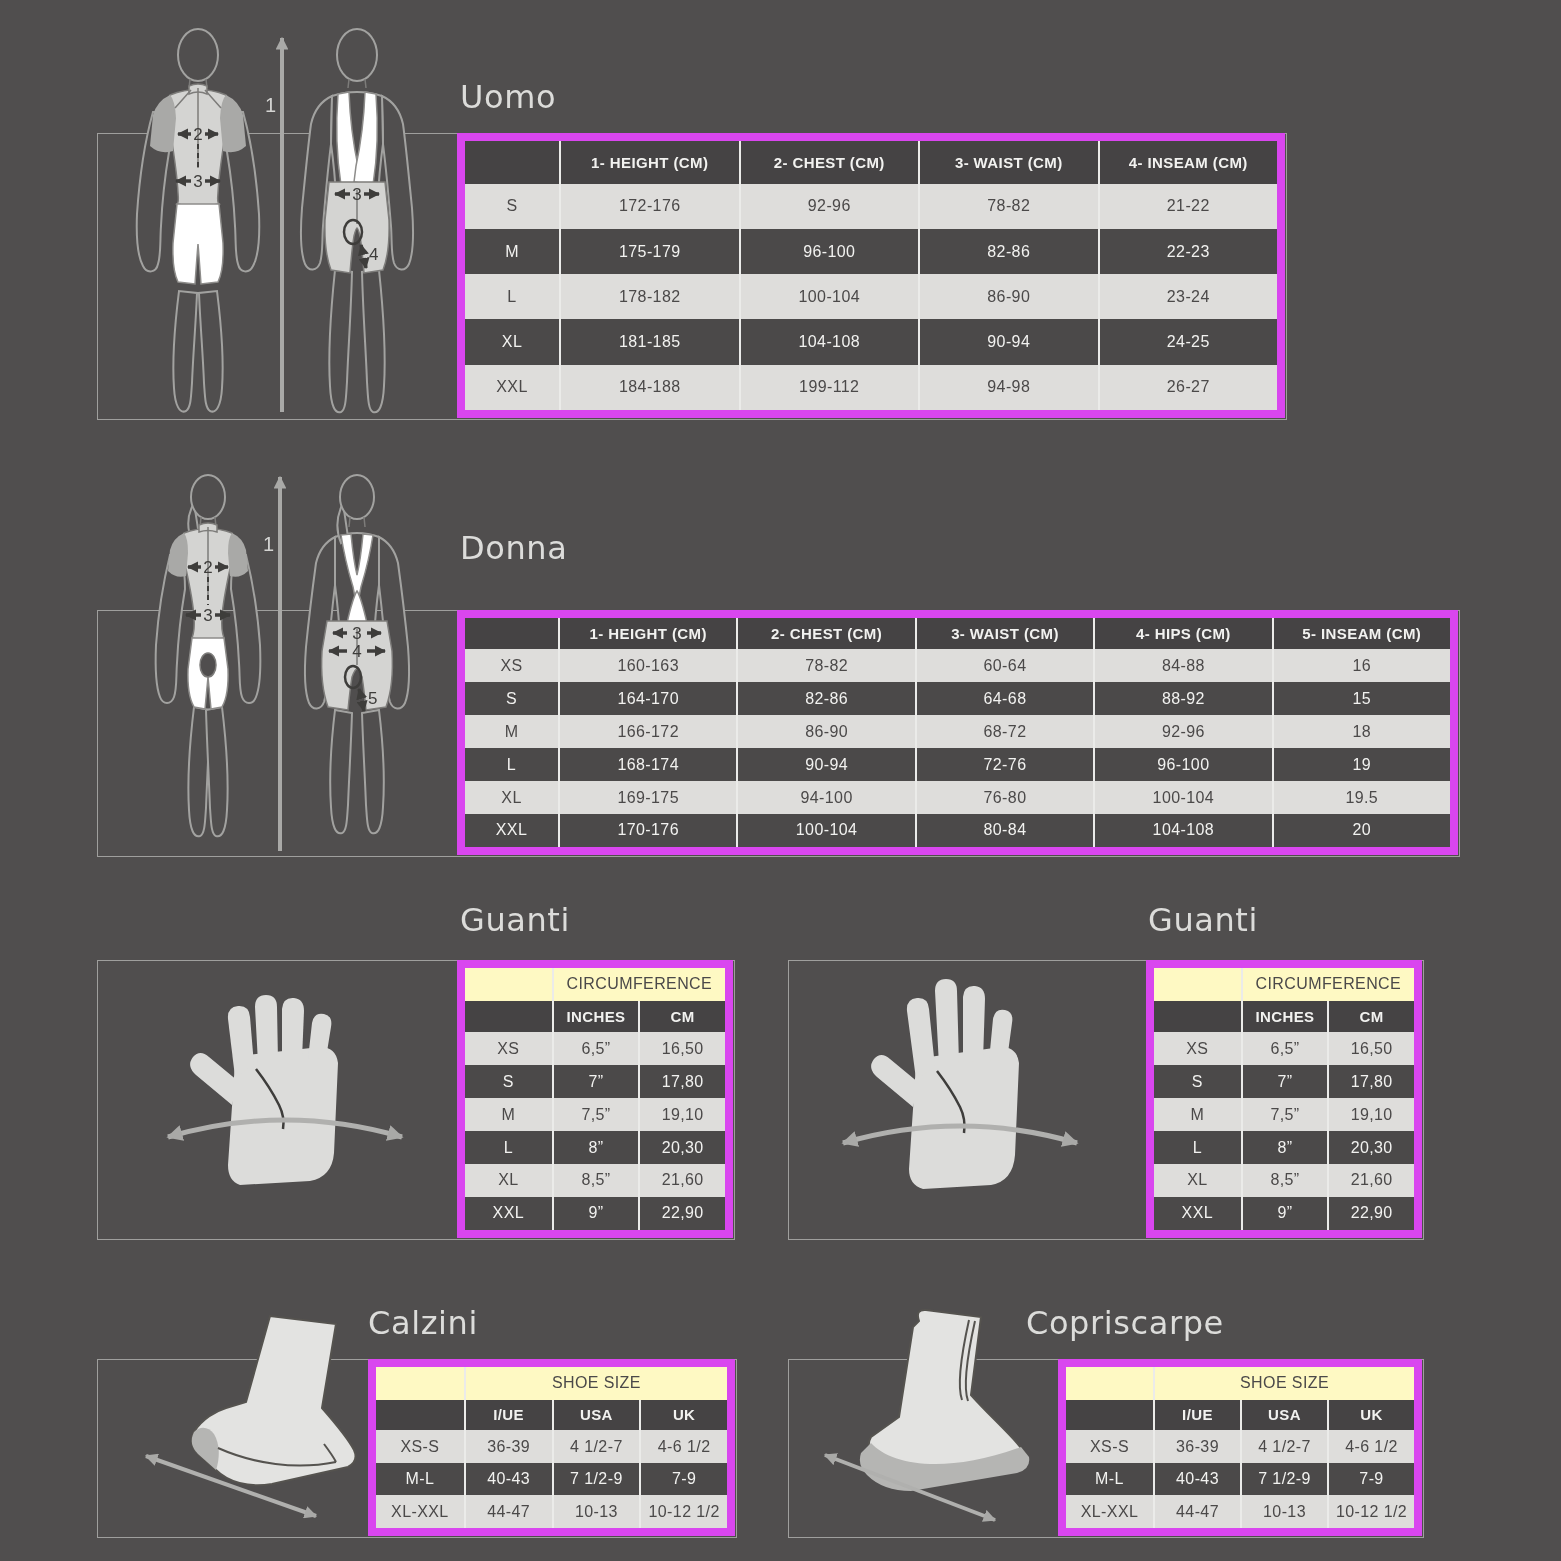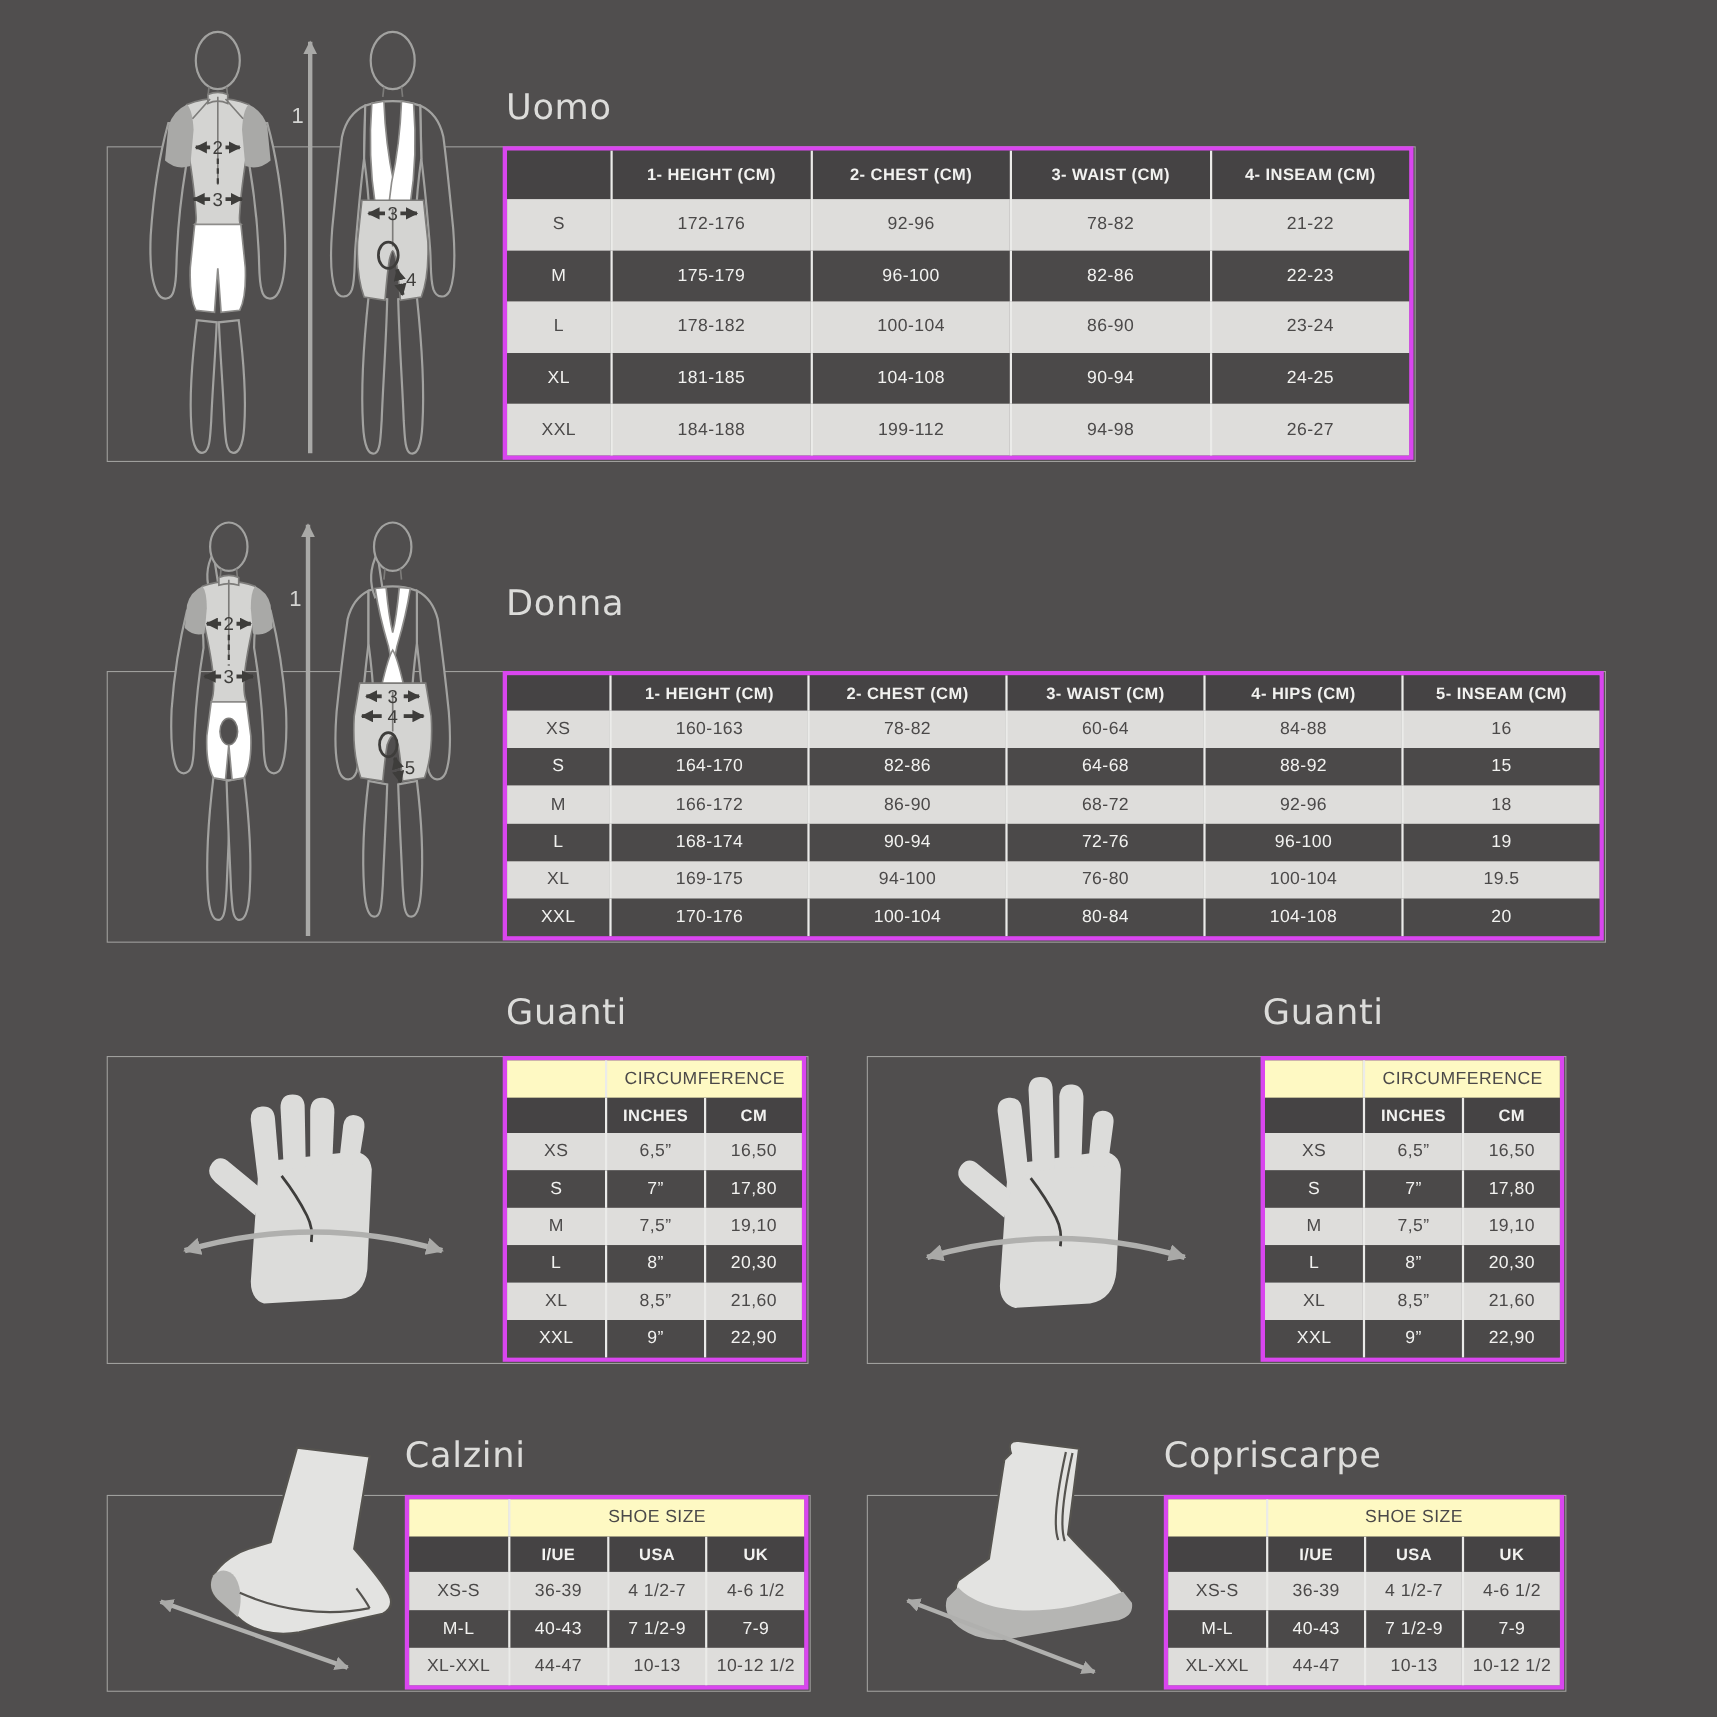--- a/index.html
+++ b/index.html
@@ -13,24 +13,24 @@
   .box-calzini{left:97px;top:1359px;width:638px;height:177px;}
   .box-copriscarpe{left:788px;top:1359px;width:634px;height:177px;}
 
   .section-title{position:absolute;z-index:4;color:#dcdcda;font-size:32px;letter-spacing:.6px;
                  font-family:"DejaVu Sans","Liberation Sans",sans-serif;line-height:1.1;}
   .t-uomo{left:460px;top:80px;}
   .t-donna{left:460px;top:531px;}
   .t-guanti-l{left:460px;top:903px;}
   .t-guanti-r{left:1148px;top:903px;}
   .t-calzini{left:368px;top:1306px;}
-  .t-copriscarpe{left:1058px;top:1306px;}
+  .t-copriscarpe{left:1026px;top:1306px;}
 
   table.size-table{position:absolute;z-index:3;border-collapse:separate;border-spacing:0;
-     table-layout:fixed;border:4px solid #d946ef;}
+     table-layout:fixed;border:8px solid #d946ef;}
   table.size-table th, table.size-table td{
      text-align:center;vertical-align:middle;letter-spacing:.4px;padding:0;overflow:hidden;white-space:nowrap;}
   table.size-table th{font-size:15px;font-weight:bold;color:#f2f2f0;background:#454344;}
   table.size-table td{font-size:16px;}
   table.size-table th + th, table.size-table td + td{border-left:2px solid #ebebe9;}
   .light-row td{background:#dedddb;color:#4b4949;}
   .dark-row td{background:#4b4949;color:#f2f2f0;}
   .group-row td{background:#fef9c3;color:#4b4949;font-weight:normal;font-size:15px;}
   .tbl-uomo{left:457px;top:133px;width:828px;height:285px;}
   .tbl-uomo th:first-child{width:94px;}

